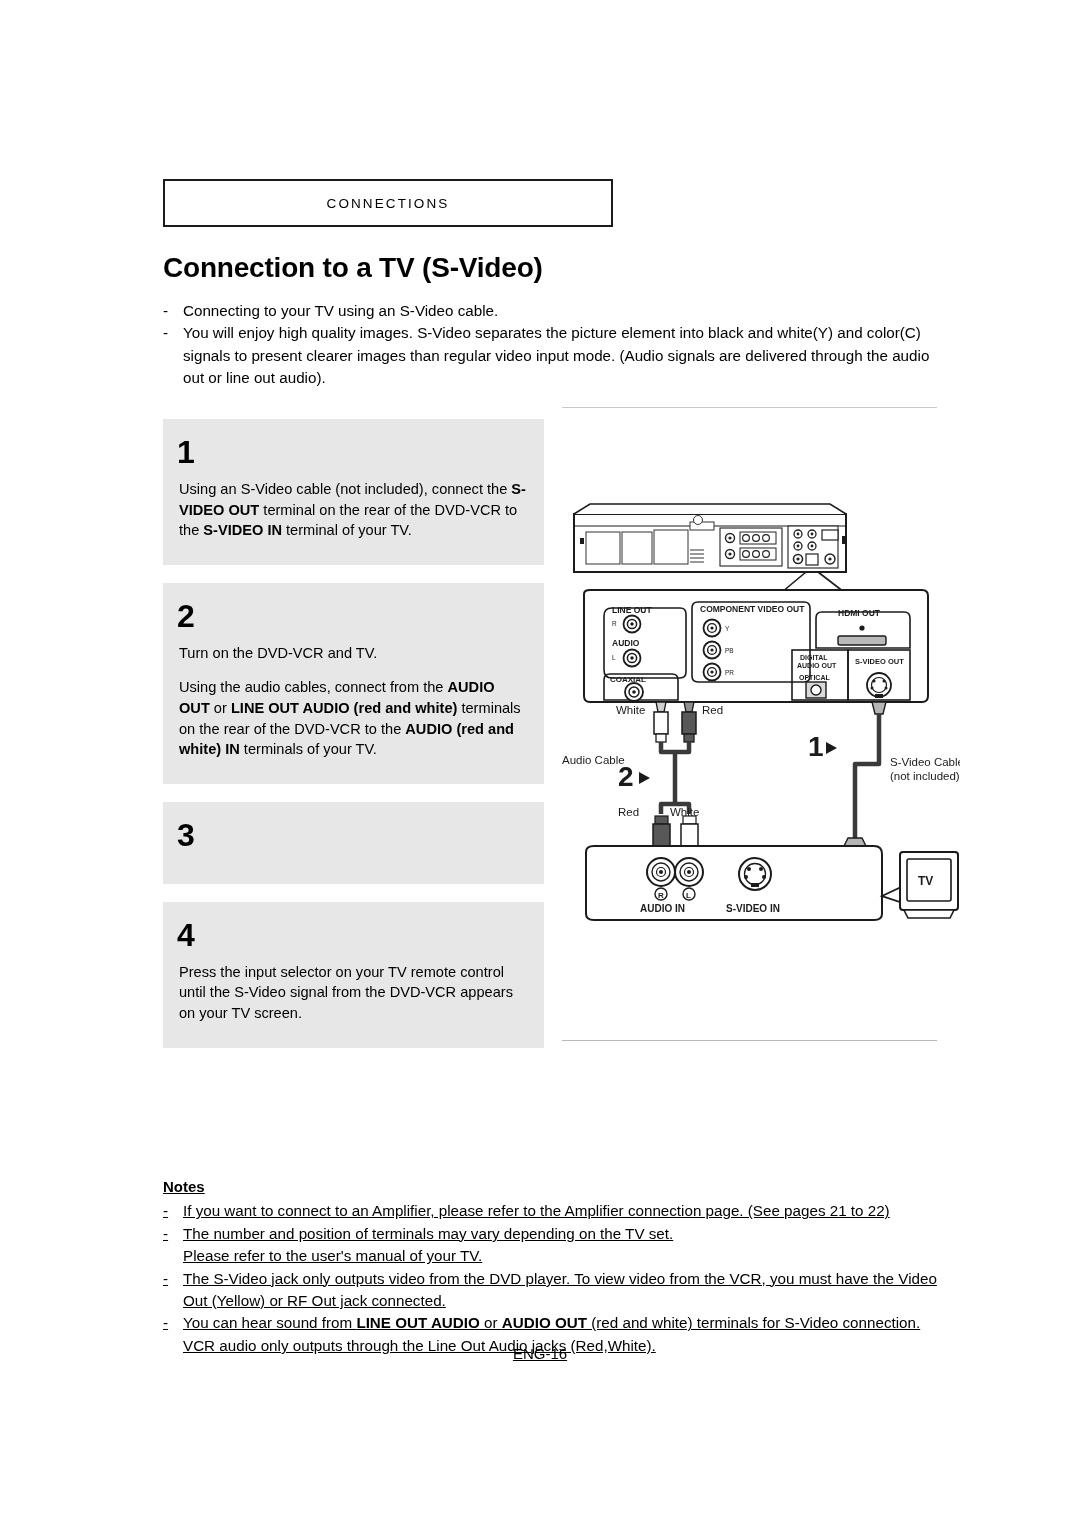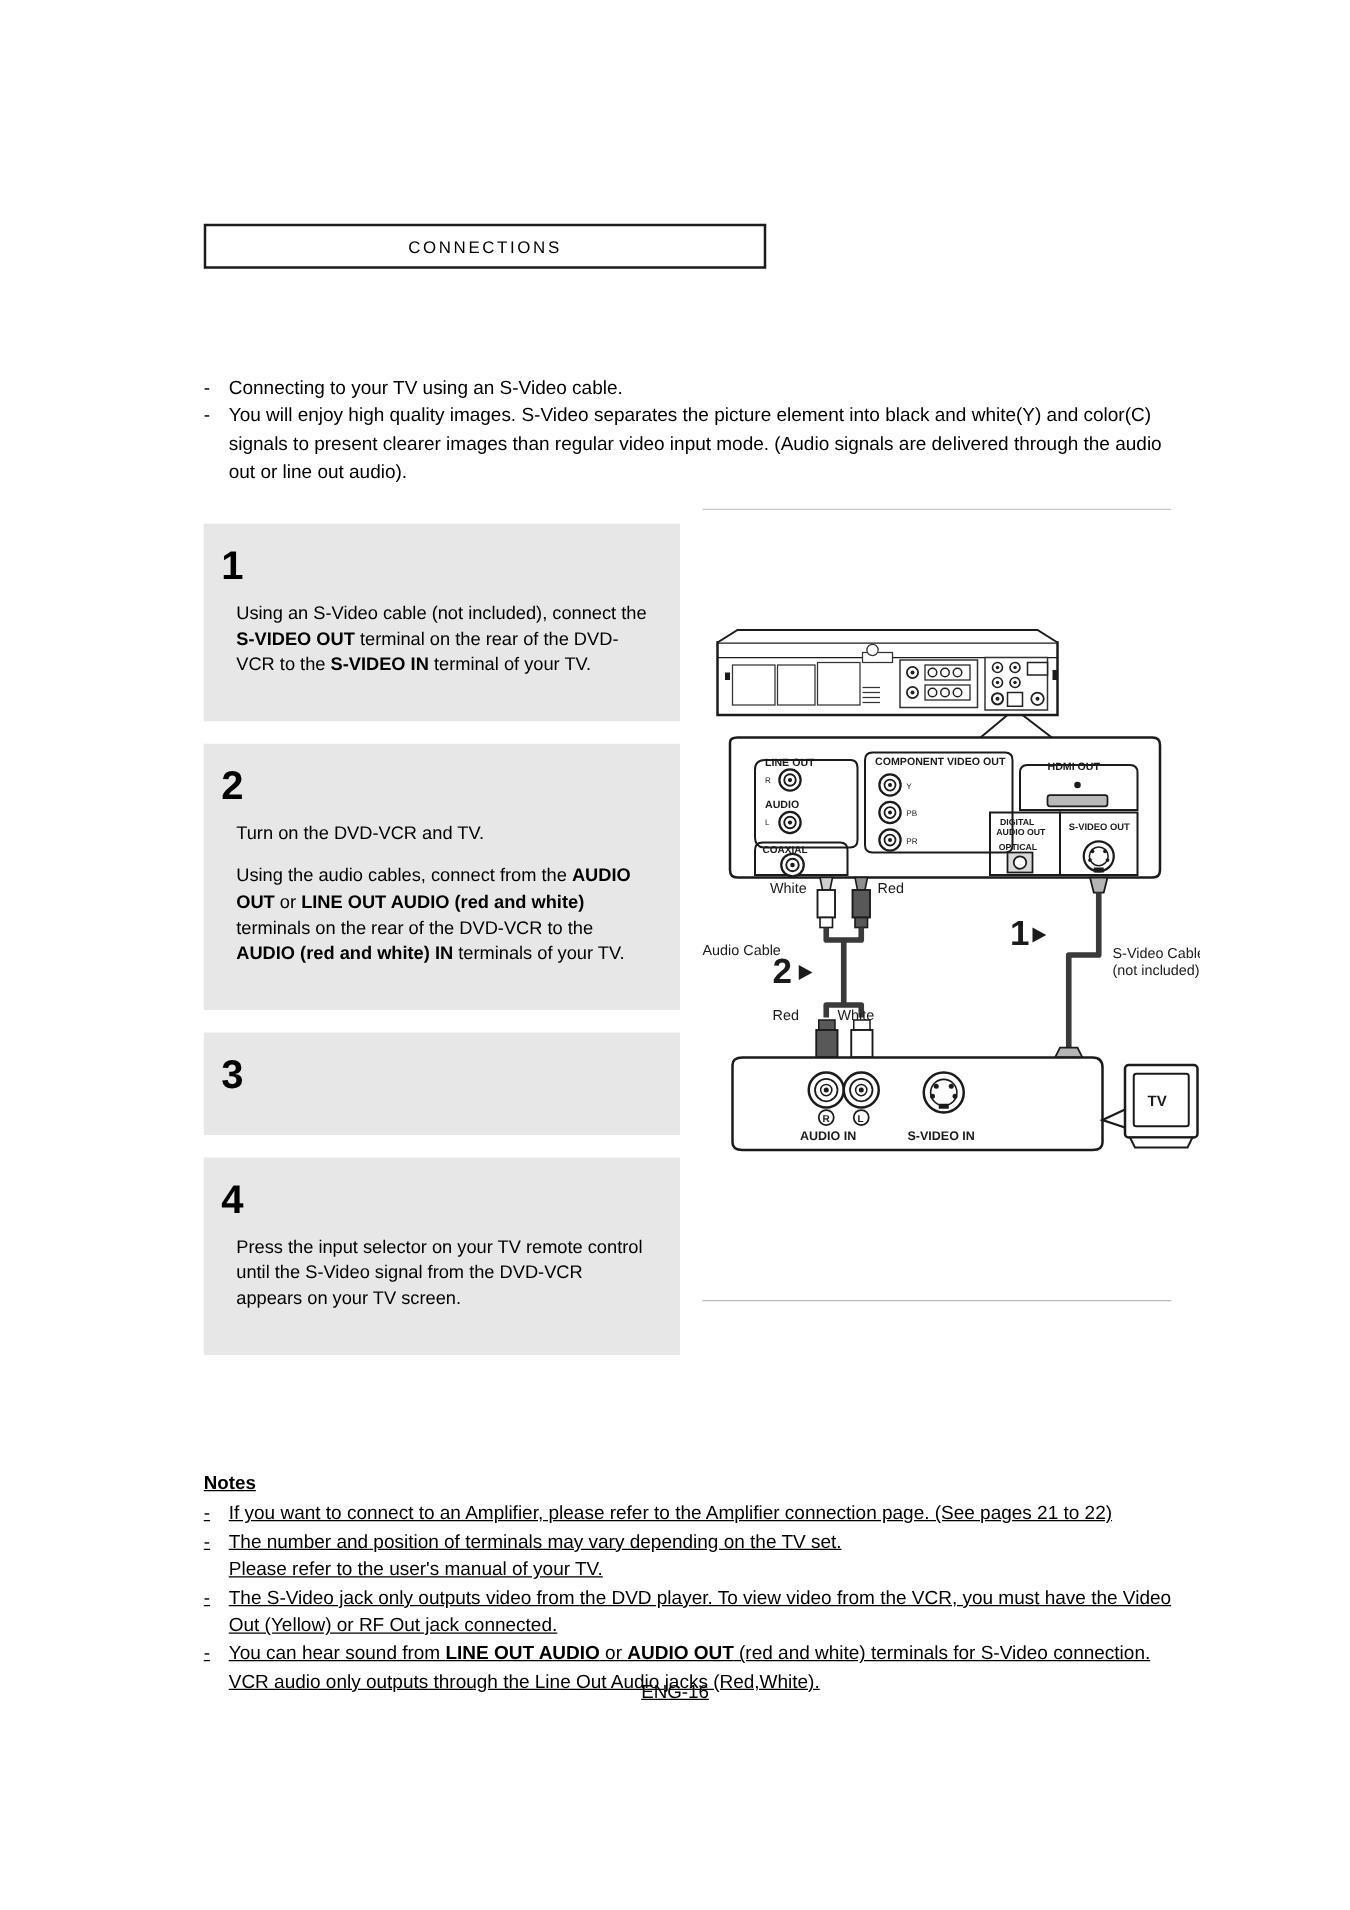--- a/index.html
+++ b/index.html
@@ -6,21 +6,21 @@
   body{
     width:1080px;height:1528px;position:relative;overflow:hidden;
     font-family:"Liberation Sans","DejaVu Sans",sans-serif;
     color:#000;
     -webkit-font-smoothing:antialiased;
   }
   .page{position:absolute;left:0;top:0;width:1080px;height:1528px;}
 
   
   .chapter-box{
-    position:absolute;left:163px;top:179px;width:450px;height:36px;
+    position:absolute;left:163px;top:179px;width:450px;height:48px;
     border:2px solid #1b1b1b;box-sizing:border-box;
     display:flex;align-items:center;justify-content:center;
   }
   .chapter-text{
     font-size:13.5px;letter-spacing:2.1px;font-weight:400;
     font-variant:small-caps;text-transform:uppercase;
   }
 
   .page-title{
     position:absolute;left:163px;top:252px;width:760px;
@@ -32,21 +32,21 @@
   .li{display:flex;margin-bottom:0px;}
   .li .dash{width:20px;flex:0 0 20px;}
   .li .txt{flex:1;}
 
   
   .steps{position:absolute;left:163px;top:419px;width:381px;}
   .step{background:#e7e7e7;padding:16px 14px 22px 14px;box-sizing:border-box;}
   .step + .step{margin-top:18px;}
   .stepnum{font-size:32px;font-weight:bold;line-height:34px;margin-bottom:10px;}
   .steptxt{font-size:14.6px;line-height:20.6px;}
-  .steptxt p{margin:12px;}
+  .steptxt p{margin:2px;}
   .steptxt p + p{margin-top:14px;}
 
   .hr-top{position:absolute;left:562px;top:407px;width:375px;height:0;border-top:1.6px solid #c9c9c9;}
   .hr-bot{position:absolute;left:562px;top:1040px;width:375px;height:0;border-top:1.6px solid #b9b9b9;}
 
   
   .notes{position:absolute;left:163px;top:1176px;width:790px;font-size:15.2px;line-height:22.4px;text-decoration:underline;}
   .notes-title{font-weight:bold;font-size:15px;margin-bottom:2px;}
   .footer{position:absolute;left:0;top:1345px;width:1080px;text-align:center;font-size:15px;text-decoration:underline;}
 
@@ -57,20 +57,21 @@
 </style>
 </head>
 <body>
 
 <div class="page">
 
   <div class="chapter-box">
     <span class="chapter-text">CONNECTIONS</span>
   </div>
 
+  <div class="page-title">Connection to a TV (S-Video)</div>
 
   <div class="intro">
     <div class="li">
       <span class="dash">-</span>
       <span class="txt">Connecting to your TV using an S-Video cable.</span>
     </div>
     <div class="li">
       <span class="dash">-</span>
       <span class="txt">You will enjoy high quality images. S-Video separates the picture element into black and white(Y) and color(C) signals to present clearer images than regular video input mode. (Audio signals are delivered through the audio out or line out audio).</span>
     </div>

